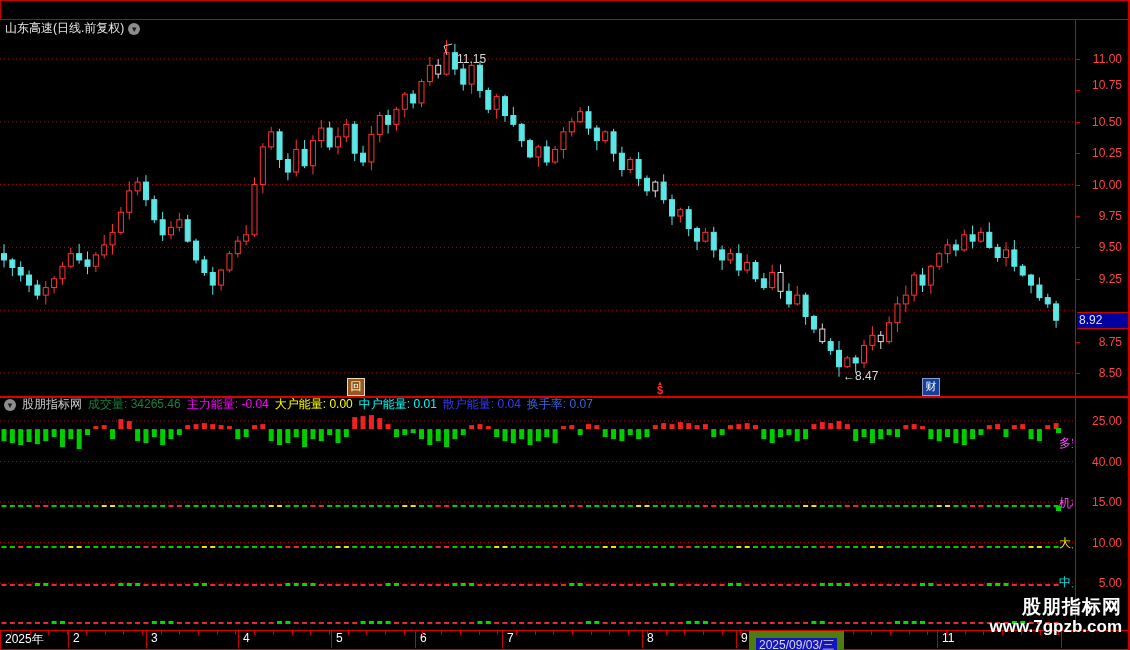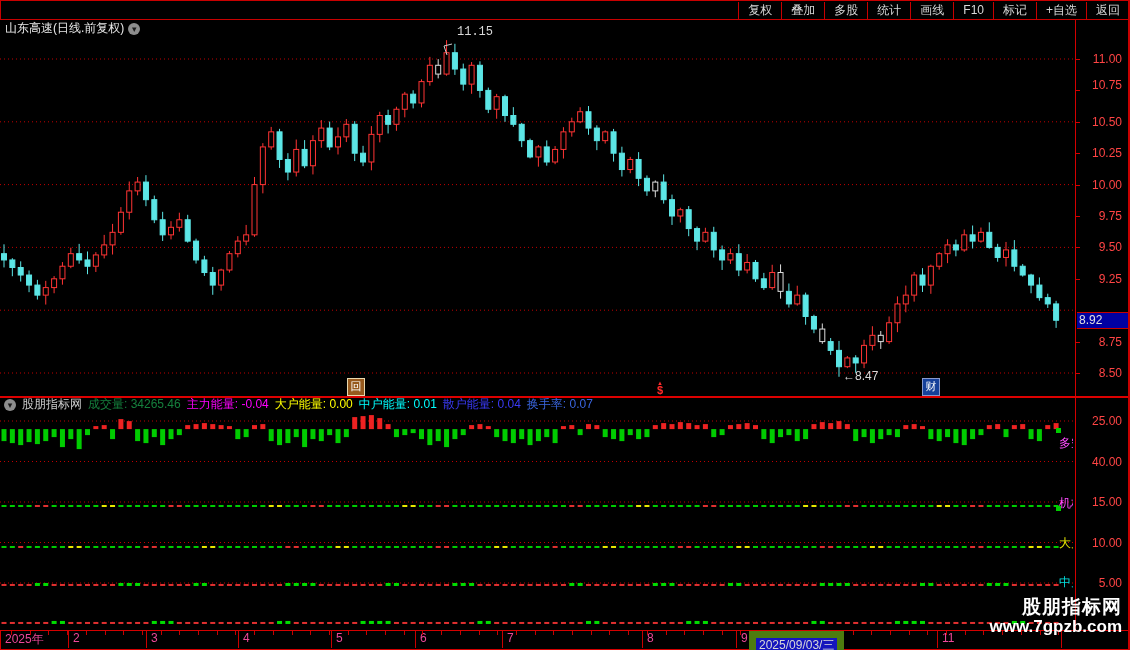--- a/index.html
+++ b/index.html
@@ -46,47 +46,36 @@
   
   #ind-header{position:absolute;left:0;top:397px;width:1075px;height:15px;display:flex;
               align-items:center;gap:6px;padding-left:4px;font-size:12px;z-index:8;}
   #ind-header .hv{white-space:nowrap;}
   
   .ser-label{position:absolute;font-size:12px;width:14px;overflow:hidden;transform:translateY(-50%);z-index:6;white-space:nowrap;}
   .gsq{position:absolute;width:5px;height:5px;background:#00cc00;z-index:6;}
   
   #dateaxis{position:absolute;left:0;top:630px;width:1128px;height:18px;border-top:1px solid #d40000;
             border-bottom:1px solid #d40000;border-left:1px solid #d40000;background:#000;z-index:12;}
-  .dlabel{position:absolute;top:0;font-size:12px;color:#ec4899;white-space:nowrap;}
+  .dlabel{position:absolute;top:0;font-size:12px;color:#ffffff;white-space:nowrap;}
   .dmonthline{position:absolute;top:0;width:1px;height:17px;background:#c80000;}
   .dtick{position:absolute;top:0;width:1px;height:4px;background:#c80000;}
   #date-hl{position:absolute;top:0px;height:15px;background:#1414benglad;z-index:13;}
   #date-hl{background:#1515bd;border:7px solid #4d7c0f;color:#d8d8d8;font-size:12px;line-height:14px;padding:0 3px;}
   
   #watermark{position:absolute;right:8px;top:597px;text-align:right;z-index:25;color:#fff;line-height:1.1;}
   #wm1{font-size:19px;font-weight:bold;letter-spacing:1px;}
   #wm2{font-size:17px;font-weight:bold;}
 </style>
 </head>
 <body>
 
 <div id="app">
 
   <div id="topbar">
-    <div id="menu-right">
-        <div class="mitem">复权</div>
-        <div class="mitem">叠加</div>
-        <div class="mitem">多股</div>
-        <div class="mitem">统计</div>
-        <div class="mitem">画线</div>
-        <div class="mitem">F10</div>
-        <div class="mitem">标记</div>
-        <div class="mitem">+自选</div>
-        <div class="mitem">返回</div>
-      </div>
   </div>
 
   <div id="titlerow">
     <span id="title">山东高速(日线.前复权)</span>
     <span class="chev-circle">▾</span>
   </div>
   <div id="title-icons">
     <span class="diamond">◇</span>
     <div class="splitrect"></div>
   </div>
@@ -348,21 +337,21 @@
       <rect x="1028.55" y="256.03200000000004" width="5" height="10.048000000000002" fill="#5ce6e6" stroke="#5ce6e6" stroke-width="1"></rect>
       <line x1="1039.3999999999999" y1="258.39354380702196" x2="1039.3999999999999" y2="281.7170125286008" stroke="#5ce6e6" stroke-width="1"></line>
       <rect x="1036.8999999999999" y="266.08000000000004" width="5" height="12.560000000000002" fill="#5ce6e6" stroke="#5ce6e6" stroke-width="1"></rect>
       <line x1="1047.75" y1="274.69248826710106" x2="1047.75" y2="288.9596823781421" stroke="#5ce6e6" stroke-width="1"></line>
       <rect x="1045.25" y="278.64000000000004" width="5" height="6.279999999999859" fill="#5ce6e6" stroke="#5ce6e6" stroke-width="1"></rect>
       <line x1="1056.1" y1="281.8241556209671" x2="1056.1" y2="308.8984903507178" stroke="#5ce6e6" stroke-width="1"></line>
       <rect x="1053.6" y="284.9199999999999" width="5" height="16.328000000000088" fill="#5ce6e6" stroke="#5ce6e6" stroke-width="1"></rect>
       <polyline points="447,36 444,27 452,25" fill="none" stroke="#cccccc" stroke-width="1"></polyline>
     </svg>
 
-  <div class="anno" id="anno-peak" style="left:457px;top:25px;font-family:Liberation Mono, monospace;">11.15</div>
+  <div class="anno" id="anno-peak" style="left:457px;top:52px;">11.15</div>
   <div class="anno" id="anno-trough" style="left:843px;top:369px;">←8.47</div>
 
   <div class="marker" id="marker-hui" style="left:347px;top:378px;background:#96591d;border:1px solid #e8d9b0;">
     <span>回</span>
   </div>
   <div class="marker" id="marker-dollar" style="left:652px;top:379px;">
     <span class="arr">▲</span>
     <span class="glyph">$</span>
   </div>
   <div class="marker" id="marker-cai" style="left:922px;top:378px;background:#15409a;border:1px solid #8899cc;">

